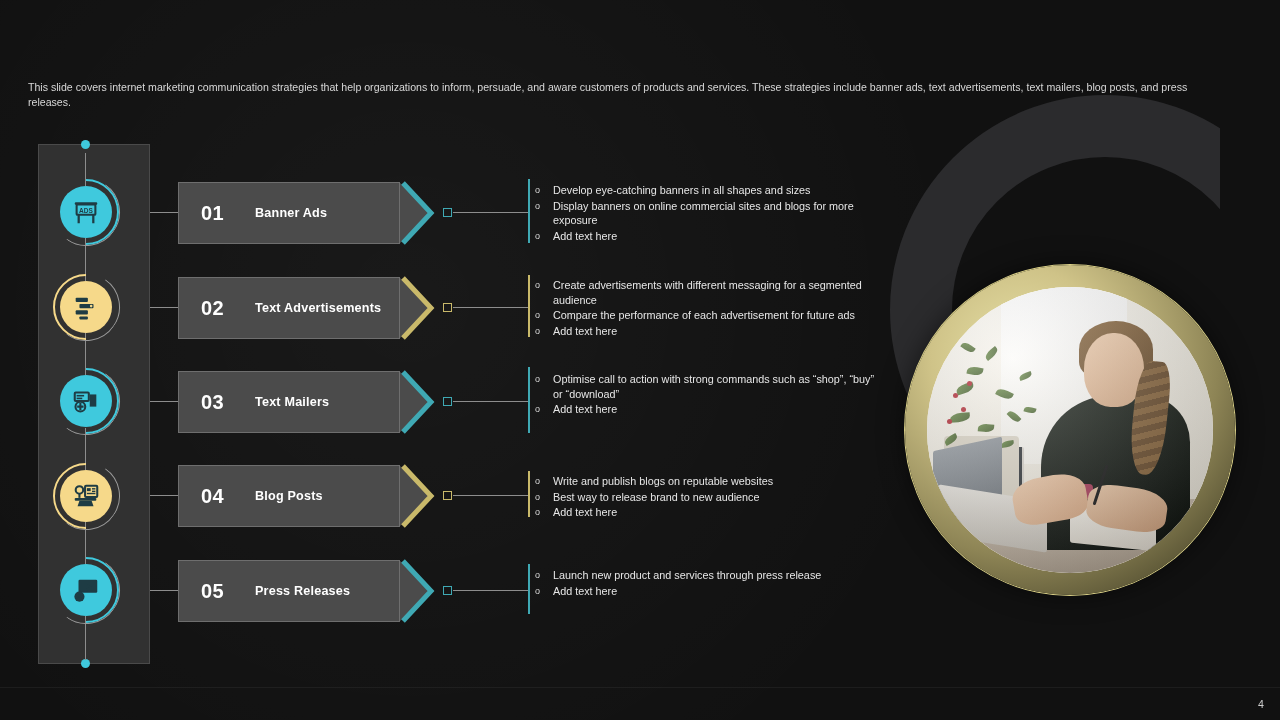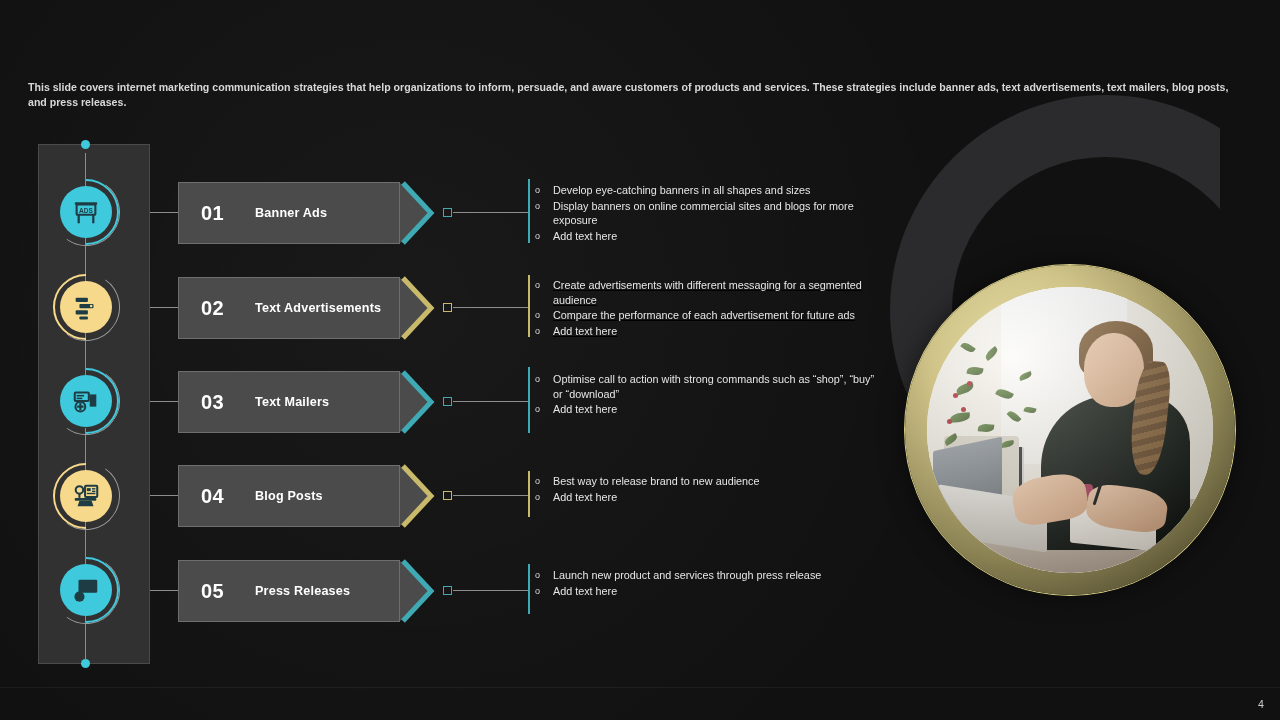--- a/index.html
+++ b/index.html
@@ -49,21 +49,21 @@
     letter-spacing: 0.1px;
     line-height: 38px;
   }
   .subtitle {
     position: absolute;
     left: 28px; top: 80px;
     width: 1205px;
     font-size: 10.6px;
     line-height: 15px;
     color: #d8d8d8;
-    font-weight: 700;
+    font-weight: 400;
   }
 
   
   .rail {
     position: absolute;
     left: 38px; top: 144px;
     width: 112px; height: 520px;
     background: #313131;
     border: 1px solid #4a4a4a;
   }
@@ -540,36 +540,37 @@
     <div class="marker-line" style="left: 453px; top: 212px; width: 75px;"></div>
     <div class="bullet-rail" style="left: 528px; background: rgb(63, 169, 180); top: 179px; height: 64px;"></div>
     <ul class="bullets" style="left: 533px; top: 183px; width: 340px;">
       <li>Develop eye-catching banners in all shapes and sizes</li>
       <li>Display banners on online commercial sites and blogs for more exposure</li>
       <li>Add text here</li>
     </ul>
     <div class="marker" style="left: 443px; top: 303px; border-color: rgb(201, 185, 106);"></div>
     <div class="marker-line" style="left: 453px; top: 307px; width: 75px;"></div>
     <div class="bullet-rail" style="left: 528px; background: rgb(201, 185, 106); top: 275px; height: 62px;"></div>
-    <ul class="bullets" style="left: 533px; top: 278px; width: 360px; text-decoration: underline;">
+    <ul class="bullets" style="left: 533px; top: 278px; width: 360px;">
       <li>Create advertisements with different messaging for a segmented audience</li>
       <li>Compare the performance of each advertisement for future ads</li>
       <li>Add text here</li>
     </ul>
     <div class="marker" style="left: 443px; top: 397px; border-color: rgb(63, 169, 180);"></div>
     <div class="marker-line" style="left: 453px; top: 401px; width: 75px;"></div>
     <div class="bullet-rail" style="left: 528px; background: rgb(63, 169, 180); top: 367px; height: 66px;"></div>
     <ul class="bullets" style="left: 533px; top: 372px; width: 345px;">
       <li>Optimise call to action with strong commands such as “shop”, “buy” or “download”</li>
       <li>Add text here</li>
     </ul>
     <div class="marker" style="left: 443px; top: 491px; border-color: rgb(201, 185, 106);"></div>
     <div class="marker-line" style="left: 453px; top: 495px; width: 75px;"></div>
     <div class="bullet-rail" style="left: 528px; background: rgb(201, 185, 106); top: 471px; height: 46px;"></div>
     <ul class="bullets" style="left: 533px; top: 474px; width: 330px;">
+      <li>Write and publish blogs on reputable websites</li>
       <li>Best way to release brand to new audience</li>
       <li>Add text here</li>
     </ul>
     <div class="marker" style="left: 443px; top: 586px; border-color: rgb(63, 169, 180);"></div>
     <div class="marker-line" style="left: 453px; top: 590px; width: 75px;"></div>
     <div class="bullet-rail" style="left: 528px; background: rgb(63, 169, 180); top: 564px; height: 50px;"></div>
     <ul class="bullets" style="left: 533px; top: 568px; width: 350px;">
       <li>Launch new product and services through press release</li>
       <li>Add text here</li>
     </ul>

